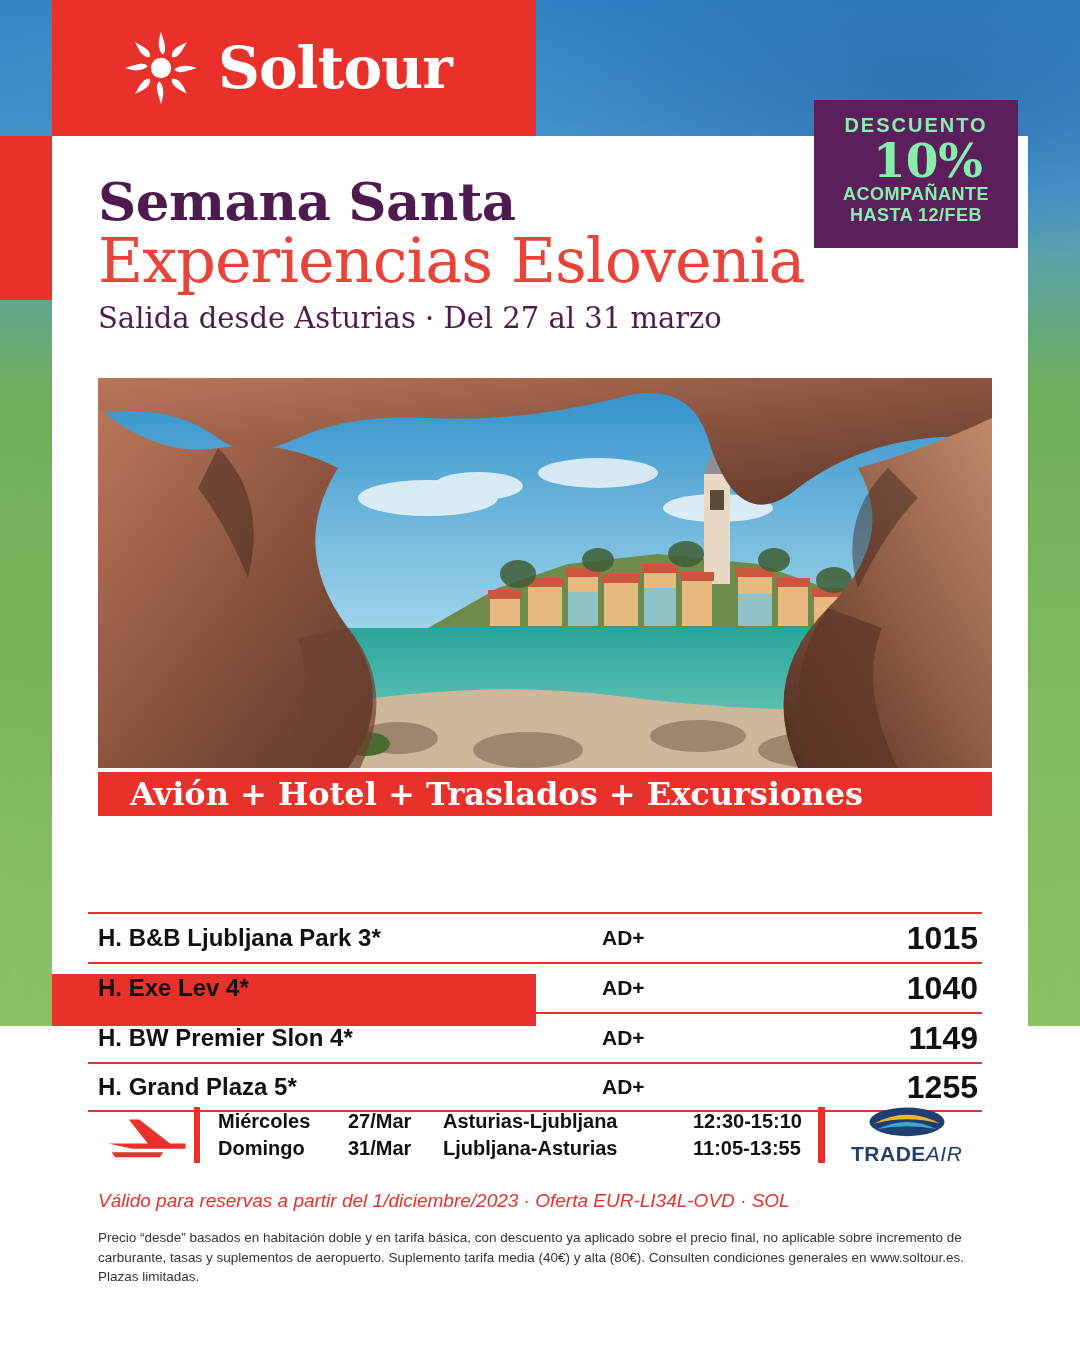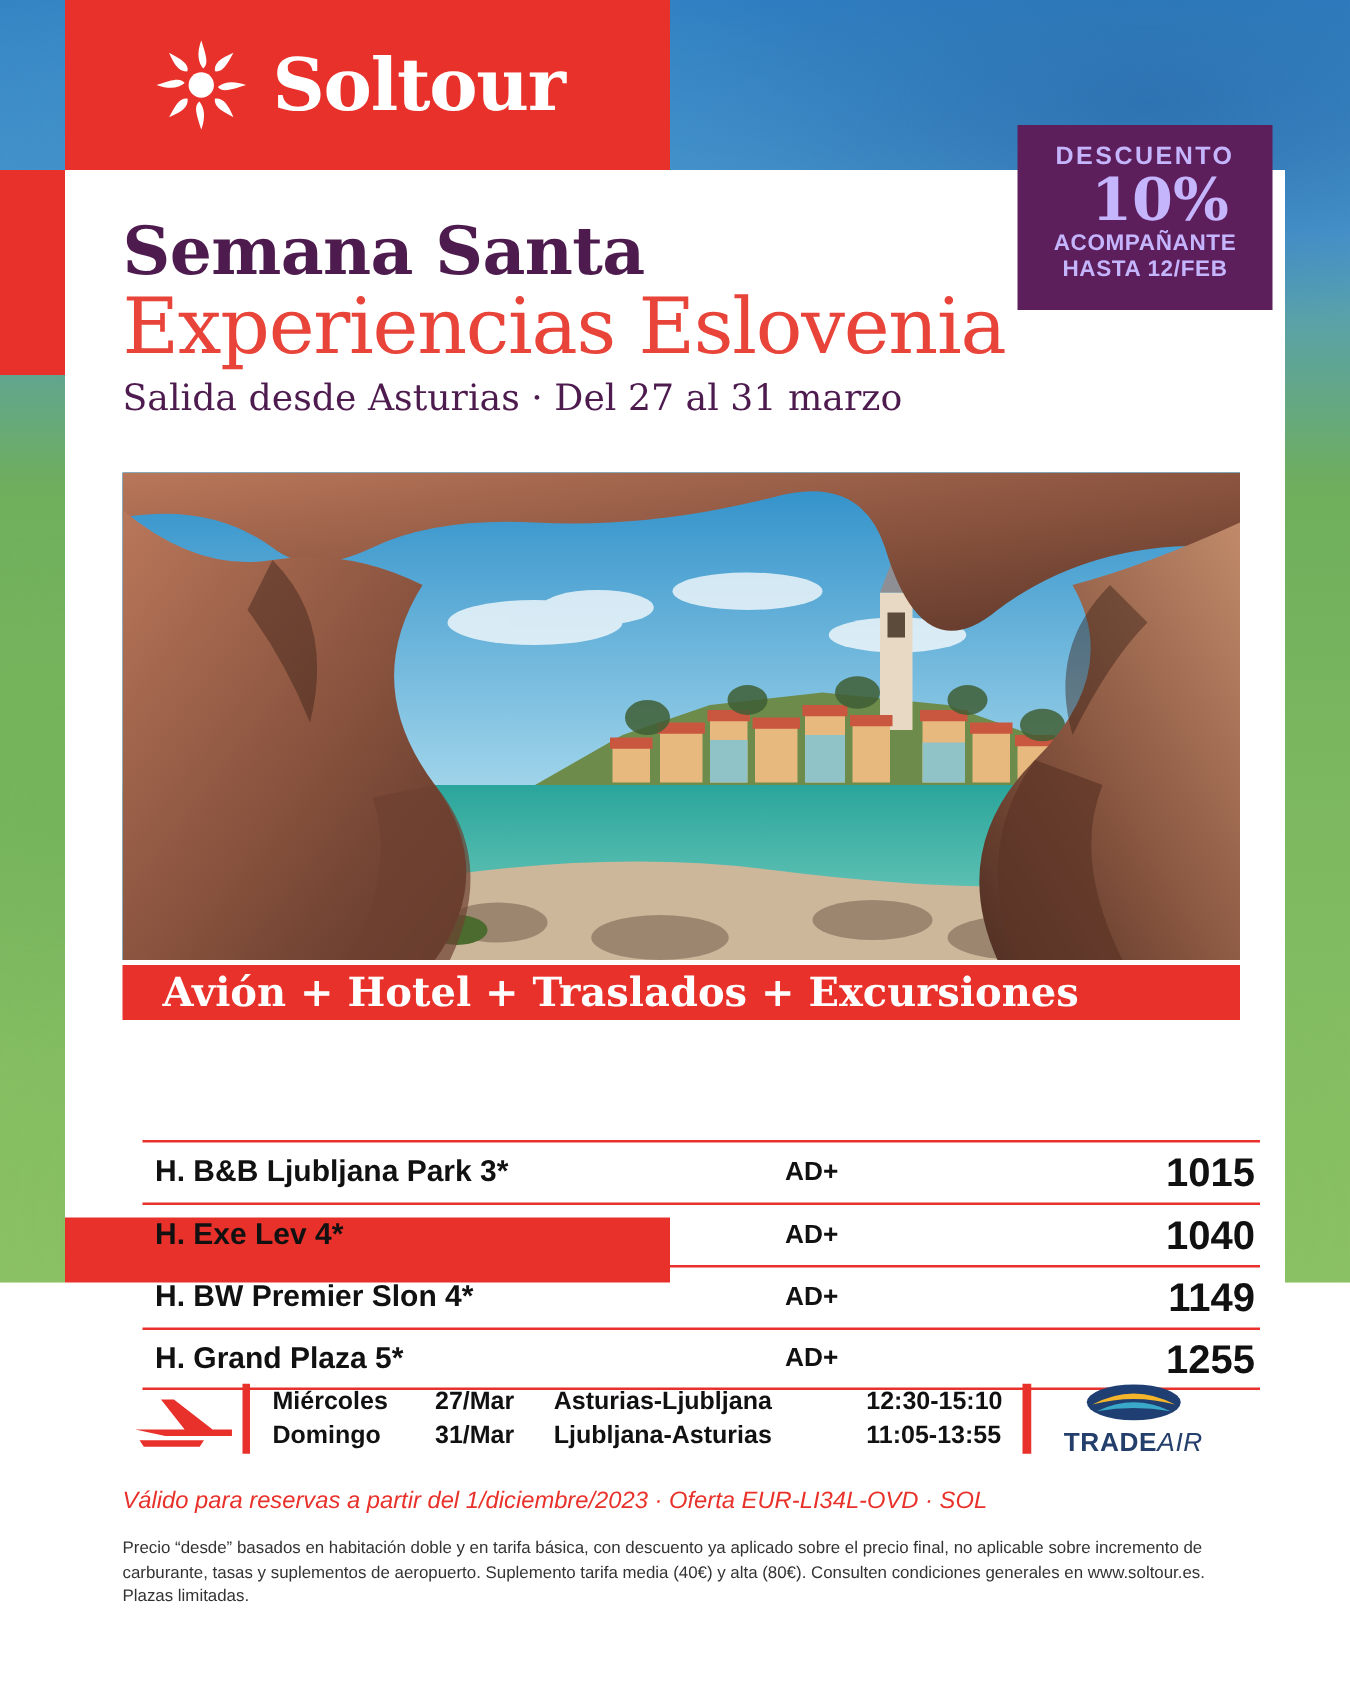--- a/index.html
+++ b/index.html
@@ -54,21 +54,21 @@
   .bottombar {
     position: absolute; left: 52px; bottom: 0; width: 484px; height: 52px;
     background: #e8312a;
   }
 
   
   .badge {
     position: absolute; right: 62px; top: 100px;
     width: 204px; height: 148px;
     background: #5d1f5c;
-    color: #c4b5fd; text-align: center;
+    color: #86efac; text-align: center;
     padding-top: 14px;
     z-index: 5;
   }
   .badge .d1 { font-size: 20px; letter-spacing: 2px; font-weight: bold; }
   .badge .d2 {
     font-size: 47px; font-weight: bold; line-height: .95; margin-top: 2px;
     font-family: "DejaVu Serif", serif;
     padding-left: 24px;
   }
   .badge .d3 { font-size: 18px; font-weight: bold; letter-spacing: .5px; margin-top: 0;}
@@ -112,21 +112,21 @@
   .itin { position: absolute; left: 98px; top: 824px; width: 900px; }
   .itin-title {
     color: #e8312a; font-size: 22px; font-weight: bold; margin-bottom: 2px;
   }
   .itin-body {
     font-size: 23px; color: #1c1c1c; line-height: 1.35;
   }
   .itin-body b { color: #111; }
 
   
-  .hotels { position: absolute; left: 114px; top: 912px; width: 894px; }
+  .hotels { position: absolute; left: 88px; top: 912px; width: 894px; }
   .hrow {
     display: flex; align-items: center;
     height: 50px;
     border-top: 2px solid #e8312a;
   }
   .hrow:last-child { border-bottom: 2px solid #e8312a; }
   .hname {
     flex: 1; font-size: 24px; font-weight: bold; color: #111; padding-left: 10px;
   }
   .hboard { width: 230px; font-size: 21px; font-weight: bold; color: #111; }

